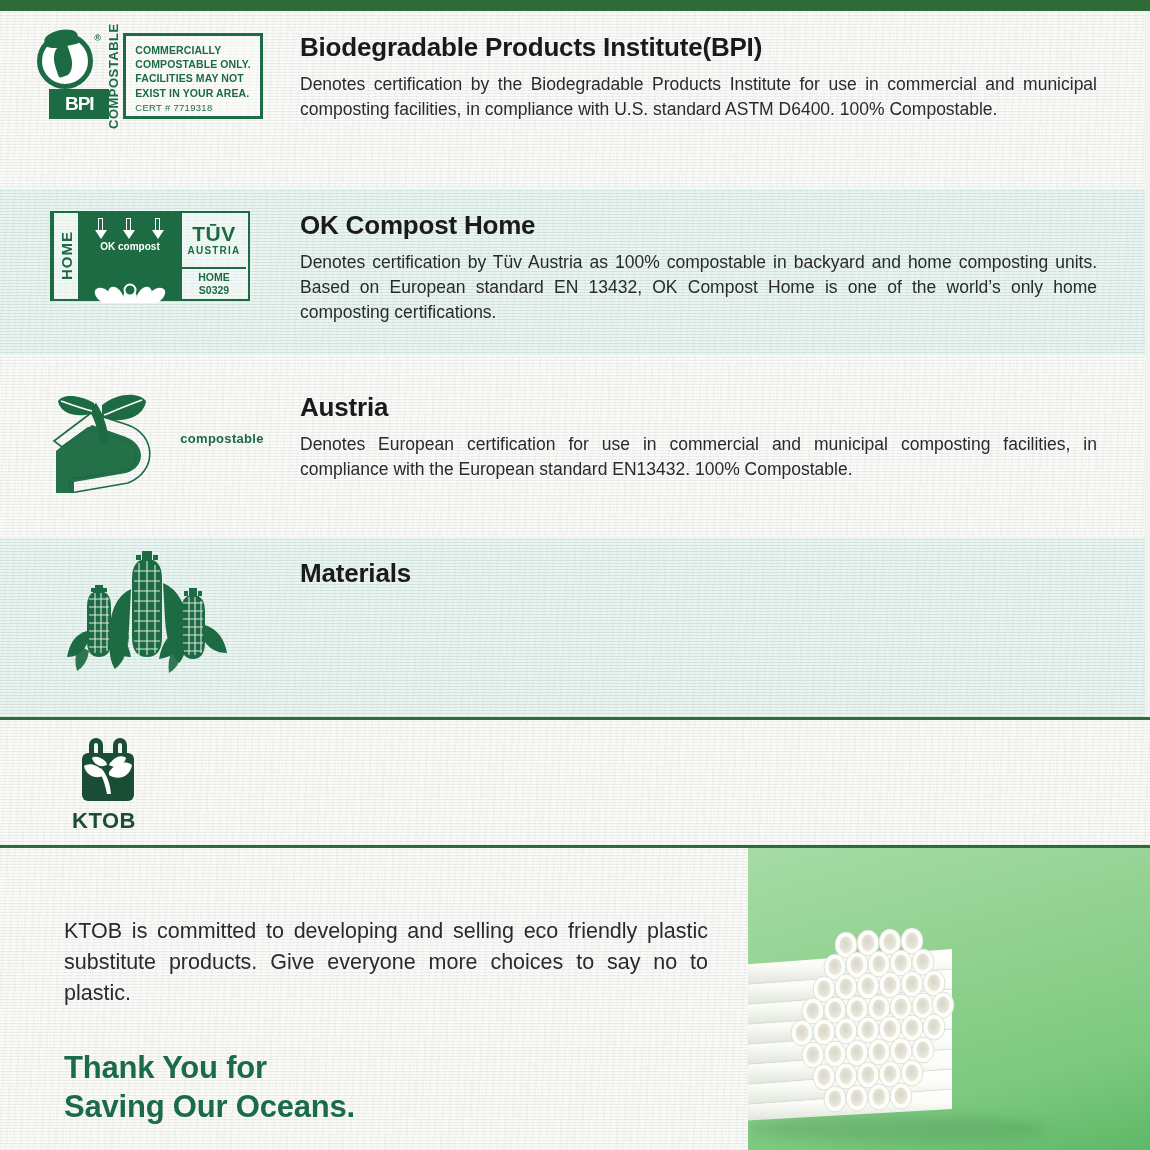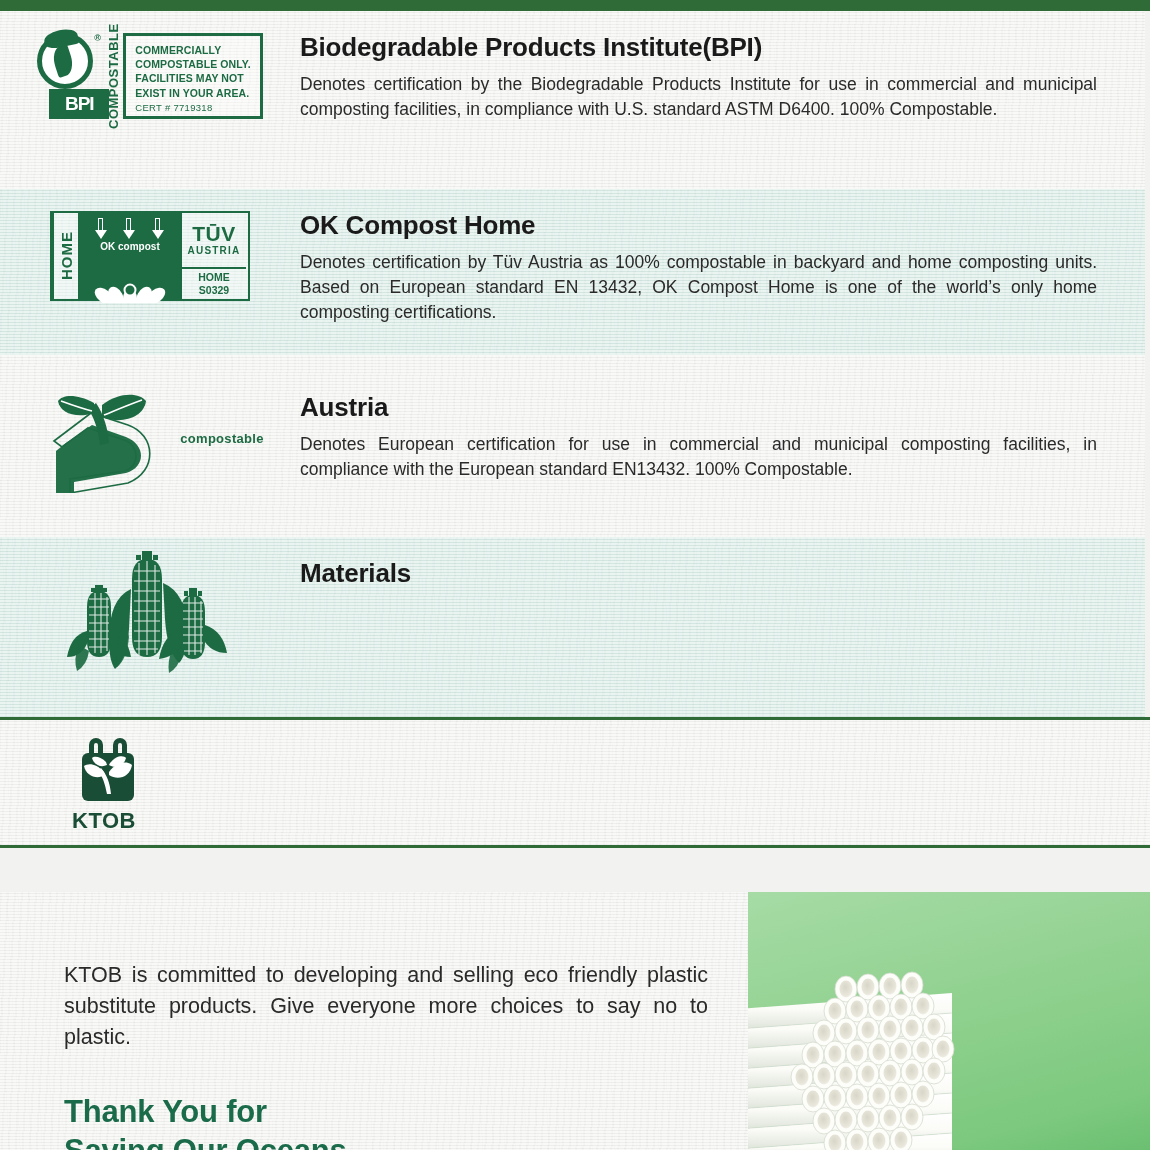--- a/index.html
+++ b/index.html
@@ -105,21 +105,21 @@
   
   .ktob-band{position:absolute;left:0;width:1150px;border-top:3px solid #2e6b36;border-bottom:3px solid #2e6b36;}
   .ktob-inner{display:flex;align-items:center;height:100%;padding-left:72px;}
   .ktob-logo{width:96px;display:flex;flex-direction:column;align-items:flex-start;}
   .ktob-word{font-size:22px;font-weight:bold;color:#1a4d35;letter-spacing:0.5px;margin-top:2px;}
   .ktob-text{margin-left:26px;}
   .ktob-h{font-size:23px;font-weight:bold;color:#1d6b43;letter-spacing:0.2px;margin:0 0 6px 0;}
   .ktob-s{font-size:14.5px;color:#333;letter-spacing:0.6px;margin:0;}
 
   
-  .bottom{position:absolute;left:0;top:892px;width:1150px;height:252px;}
+  .bottom{position:absolute;left:0;top:848px;width:1150px;height:252px;}
   .bottom-left{position:absolute;left:0;top:0;width:748px;height:302px;padding:0;}
   .bl-inner{padding:68px 40px 0 64px;}
   .bl-para{font-size:21.5px;color:#2a2a2a;line-height:1.45;margin:0 0 38px 0;text-align:justify;text-justify:inter-word;max-width:650px;}
   .bl-thanks{font-size:31px;font-weight:bold;color:#1a6b4a;line-height:1.28;margin:0;letter-spacing:-0.2px;}
 
   .bottom-right{
     position:absolute;left:748px;top:0;width:402px;height:302px;overflow:hidden;
     background:linear-gradient(165deg,#a6dba5 0%,#8ed08d 45%,#7cc97f 75%,#5fb867 100%);
   }
   .straws{position:absolute;left:-10px;bottom:14px;width:310px;height:215px;}

